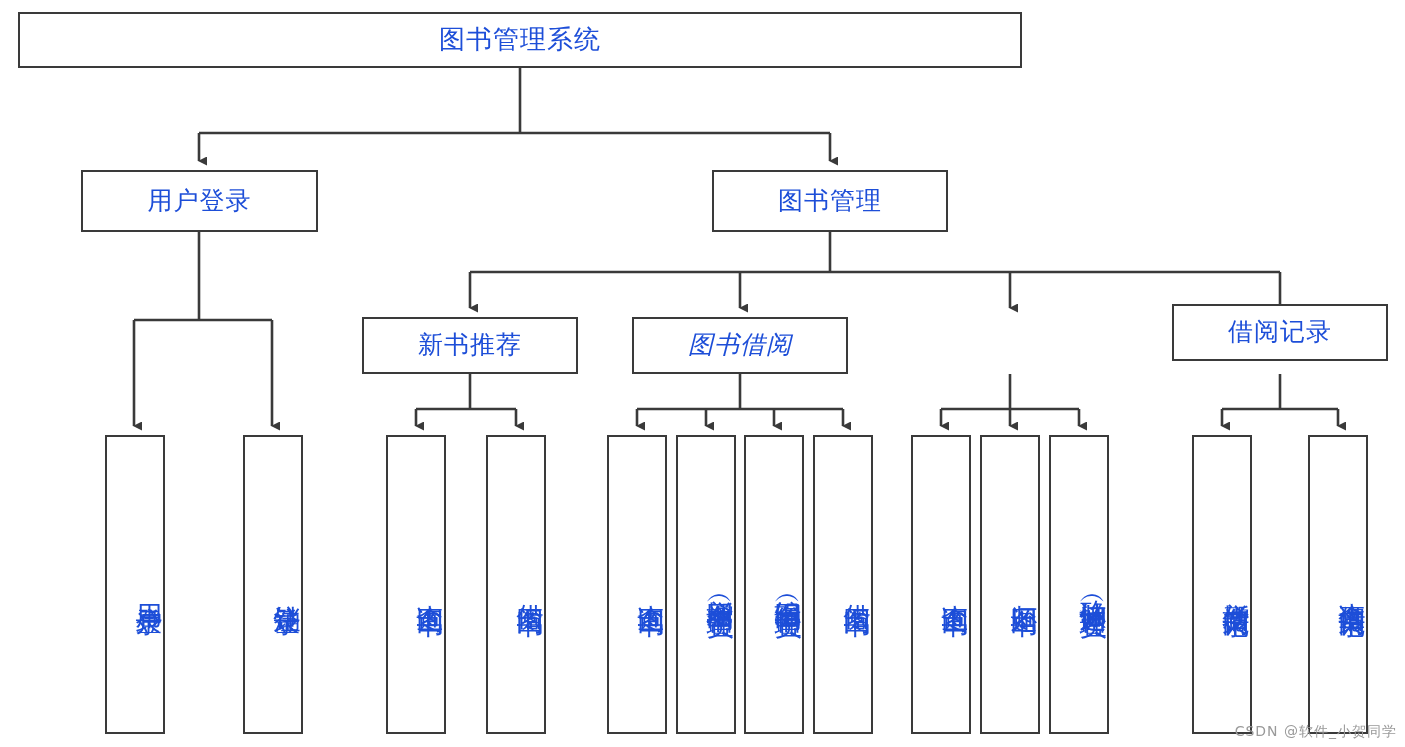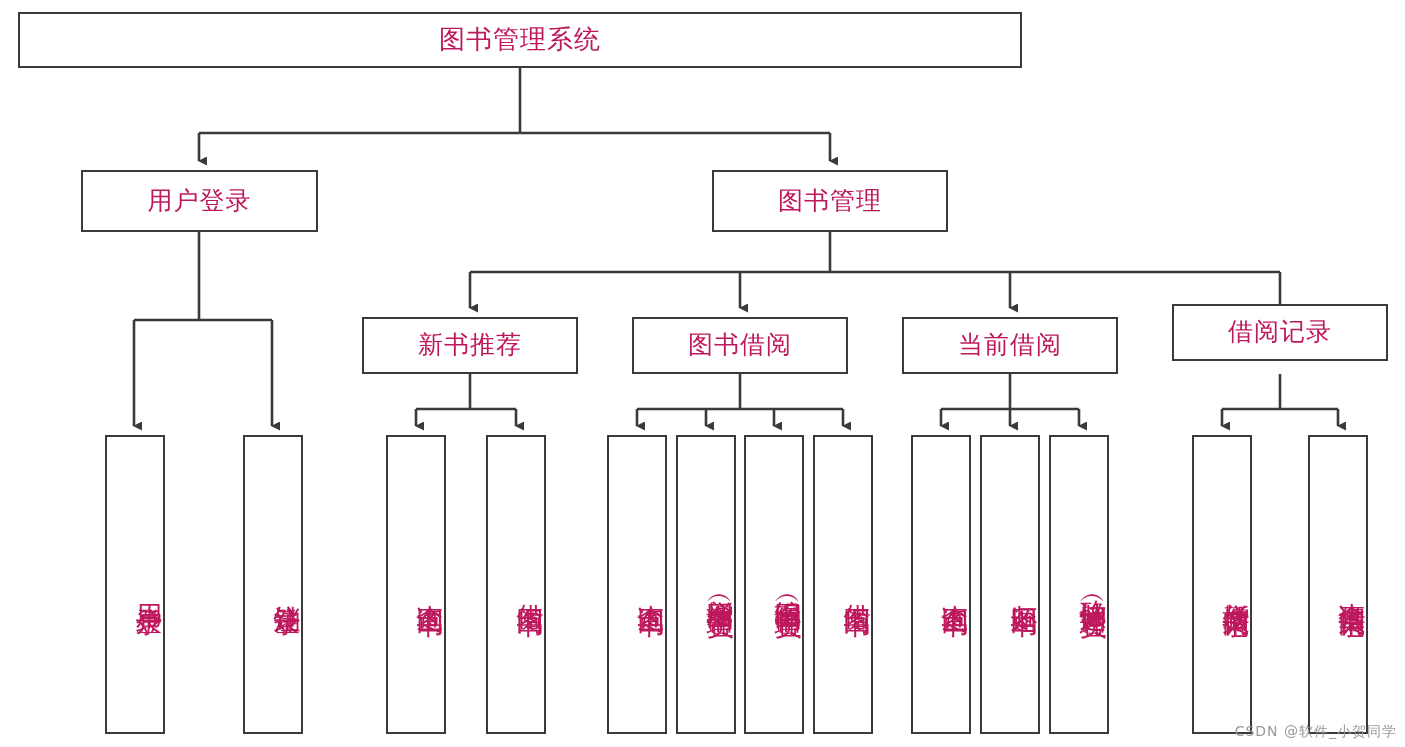--- a/index.html
+++ b/index.html
@@ -21,21 +21,21 @@
     pointer-events:none;
   }
   .node{
     position:absolute;
     box-sizing:border-box;
     background:#ffffff;
     border:2.5px solid #3a3a3a;
     display:flex;
     align-items:center;
     justify-content:center;
-    color:#be185d;
+    color:#1d4ed8;
     line-height:1.05;
     z-index:2;
   }
   .node.horizontal{
     writing-mode:horizontal-tb;
     font-size:25px;
     letter-spacing:1px;
   }
   .node.vertical{
     writing-mode:vertical-rl;
@@ -131,27 +131,24 @@
   </div>
 
   <div class="node horizontal" style="left:712px;top:170px;width:236px;height:62px;">
     <span class="node-label">图书管理</span>
   </div>
 
   <div class="node horizontal" style="left:362px;top:317px;width:216px;height:57px;">
     <span class="node-label">新书推荐</span>
   </div>
 
-  <div class="node horizontal" style="left:632px;top:317px;width:216px;height:57px;">
+  <div class="node horizontal" style="left:632px;top:317px;width:216px;height:57px;font-style:italic;">
     <span class="node-label">图书借阅</span>
   </div>
 
-  <div class="node horizontal" style="left:902px;top:317px;width:216px;height:57px;">
-    <span class="node-label">当前借阅</span>
-  </div>
 
   <div class="node horizontal" style="left:1172px;top:304px;width:216px;height:57px;">
     <span class="node-label">借阅记录</span>
   </div>
 
   <div class="node vertical" style="left:105px;top:435px;width:60px;height:299px;">
     <span class="node-label">用户登录</span>
   </div>
 
   <div class="node vertical" style="left:243px;top:435px;width:60px;height:299px;">

